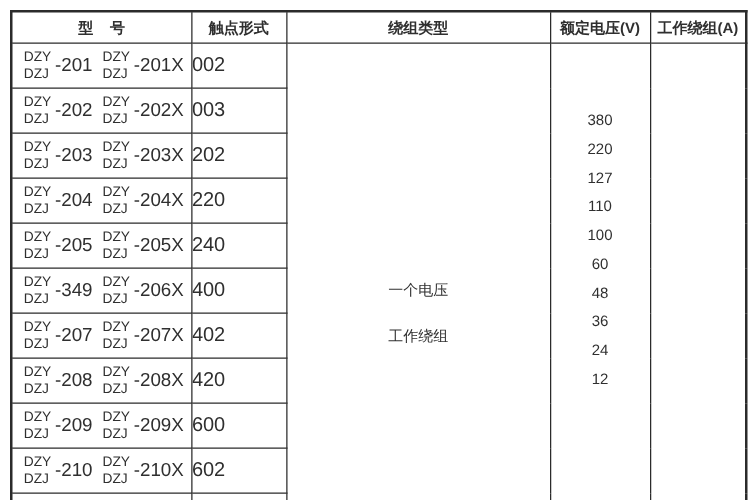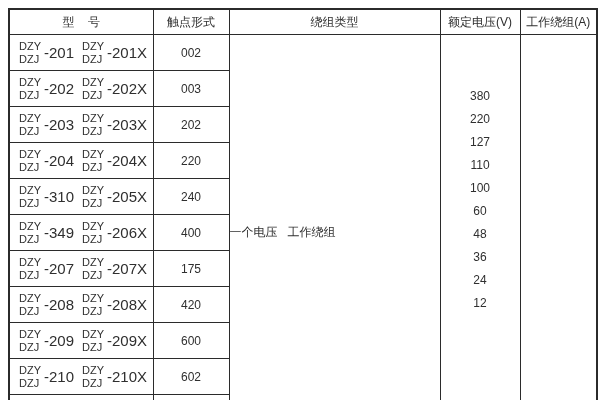--- a/index.html
+++ b/index.html
@@ -27,21 +27,21 @@
     table-layout: fixed;
     border: 2px solid #2b2b2b;
   }
   .spec th, .spec td {
     border: 1px solid #2b2b2b;
     padding: 0;
     overflow: hidden;
   }
   .spec thead th {
     height: 24px;
-    font-weight: normal;
+    font-weight: bold;
     font-size: 12px;
     text-align: center;
     white-space: pre;
   }
   .spec tbody td { height: 35px; }
   .model-cell .inner {
     display: flex;
     align-items: center;
     height: 100%;
     padding-left: 9px;
@@ -56,32 +56,32 @@
     flex-direction: column;
     font-size: 11px;
     line-height: 13px;
   }
   .mnum {
     font-size: 15px;
     margin-left: 3px;
     white-space: nowrap;
   }
   .contact-cell {
-    text-align: center;
-    font-size: 12px;
+    font-size: 16px;
   }
   .winding-cell {
     vertical-align: top;
     text-align: center;
     font-size: 12px;
   }
   .winding-inner {
     padding-top: 189px;
     display: flex;
-    gap: 10px;
+    flex-direction: column;
+    gap: 20px;
     align-items: center;
   }
   .voltage-cell {
     vertical-align: top;
     text-align: center;
     font-size: 12px;
   }
   .voltage-inner { padding-top: 50px; }
   .voltage-value {
     height: 23px;
@@ -218,21 +218,21 @@
           <td class="contact-cell">220</td>
         </tr>
         <tr>
           <td class="model-cell">
             <span class="inner">
               <span class="mgroup">
                 <span class="stack">
                   <span>DZY</span>
                   <span>DZJ</span>
                 </span>
-                <span class="mnum">-310</span>
+                <span class="mnum">-205</span>
               </span>
               <span class="mgroup">
                 <span class="stack">
                   <span>DZY</span>
                   <span>DZJ</span>
                 </span>
                 <span class="mnum">-205X</span>
               </span>
             </span>
           </td>
@@ -271,21 +271,21 @@
               </span>
               <span class="mgroup">
                 <span class="stack">
                   <span>DZY</span>
                   <span>DZJ</span>
                 </span>
                 <span class="mnum">-207X</span>
               </span>
             </span>
           </td>
-          <td class="contact-cell">175</td>
+          <td class="contact-cell">402</td>
         </tr>
         <tr>
           <td class="model-cell">
             <span class="inner">
               <span class="mgroup">
                 <span class="stack">
                   <span>DZY</span>
                   <span>DZJ</span>
                 </span>
                 <span class="mnum">-208</span>

